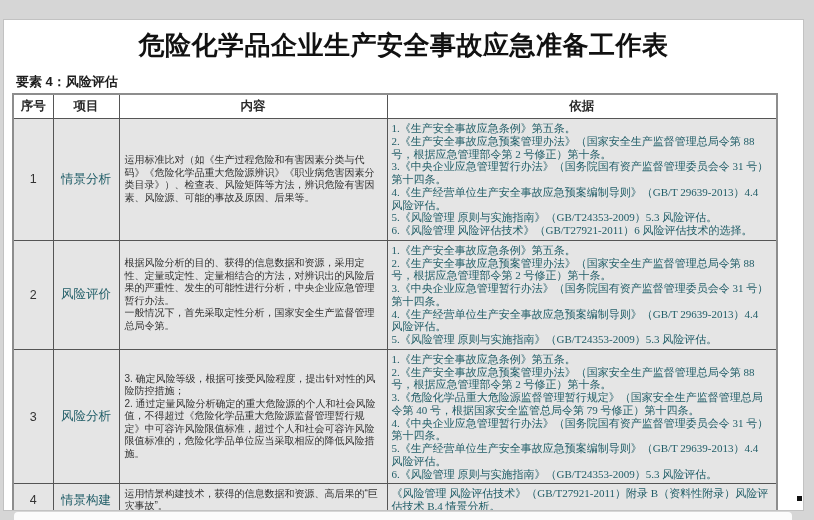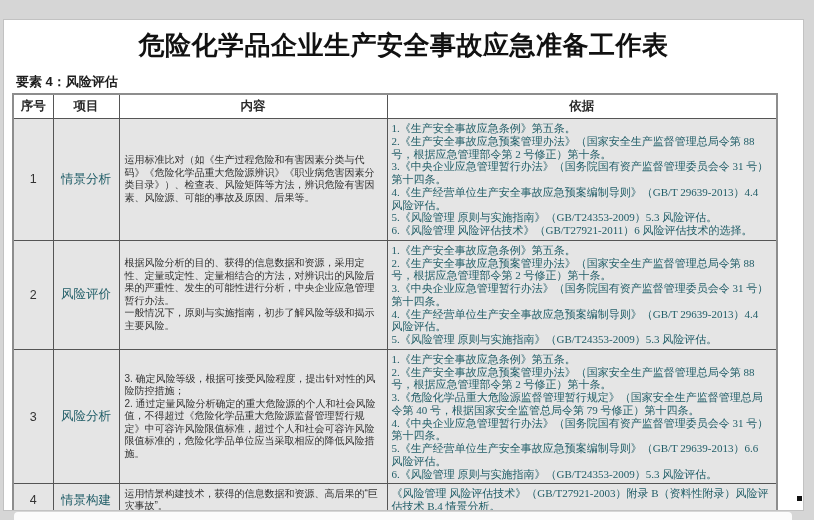--- a/index.html
+++ b/index.html
@@ -90,21 +90,21 @@
             <div class="basis-line">4.《生产经营单位生产安全事故应急预案编制导则》（GB/T 29639-2013）4.4 风险评估。</div>
             <div class="basis-line">5.《风险管理 原则与实施指南》（GB/T24353-2009）5.3 风险评估。</div>
             <div class="basis-line">6.《风险管理 风险评估技术》（GB/T27921-2011）6 风险评估技术的选择。</div>
           </td>
         </tr>
         <tr>
           <td class="c-no">2</td>
           <td class="c-item">风险评价</td>
           <td class="c-content">
             <div class="para">根据风险分析的目的、获得的信息数据和资源，采用定性、定量或定性、定量相结合的方法，对辨识出的风险后果的严重性、发生的可能性进行分析，中央企业应急管理暂行办法。</div>
-            <div class="para">一般情况下，原则与实施指南，初步了解风险等级和揭示主要风险。</div>
+            <div class="para">一般情况下，首先采取定性分析，国家安全生产监督管理总局令第。</div>
           </td>
           <td class="c-basis">
             <div class="basis-line">1.《生产安全事故应急条例》第五条。</div>
             <div class="basis-line">2.《生产安全事故应急预案管理办法》（国家安全生产监督管理总局令第 88 号，根据应急管理部令第 2 号修正）第十条。</div>
             <div class="basis-line">3.《中央企业应急管理暂行办法》（国务院国有资产监督管理委员会令 31 号）第十四条。</div>
             <div class="basis-line">4.《生产经营单位生产安全事故应急预案编制导则》（GB/T 29639-2013）4.4 风险评估。</div>
             <div class="basis-line">5.《风险管理 原则与实施指南》（GB/T24353-2009）5.3 风险评估。</div>
           </td>
         </tr>
         <tr>
@@ -112,31 +112,31 @@
           <td class="c-item">风险分析</td>
           <td class="c-content">
             <div class="para">3. 确定风险等级，根据可接受风险程度，提出针对性的风险防控措施；</div>
             <div class="para">2. 通过定量风险分析确定的重大危险源的个人和社会风险值，不得超过《危险化学品重大危险源监督管理暂行规定》中可容许风险限值标准，超过个人和社会可容许风险限值标准的，危险化学品单位应当采取相应的降低风险措施。</div>
           </td>
           <td class="c-basis">
             <div class="basis-line">1.《生产安全事故应急条例》第五条。</div>
             <div class="basis-line">2.《生产安全事故应急预案管理办法》（国家安全生产监督管理总局令第 88 号，根据应急管理部令第 2 号修正）第十条。</div>
             <div class="basis-line">3.《危险化学品重大危险源监督管理暂行规定》（国家安全生产监督管理总局令第 40 号，根据国家安全监管总局令第 79 号修正）第十四条。</div>
             <div class="basis-line">4.《中央企业应急管理暂行办法》（国务院国有资产监督管理委员会令 31 号）第十四条。</div>
-            <div class="basis-line">5.《生产经营单位生产安全事故应急预案编制导则》（GB/T 29639-2013）6.6 风险评估。</div>
+            <div class="basis-line">5.《生产经营单位生产安全事故应急预案编制导则》（GB/T 29639-2013）4.4 风险评估。</div>
             <div class="basis-line">6.《风险管理 原则与实施指南》（GB/T24353-2009）5.3 风险评估。</div>
           </td>
         </tr>
         <tr>
           <td class="c-no">4</td>
           <td class="c-item">情景构建</td>
           <td class="c-content">
             <div class="para">运用情景构建技术，获得的信息数据和资源、高后果的“巨灾事故”。</div>
           </td>
           <td class="c-basis">
-            <div class="basis-line">《风险管理 风险评估技术》（GB/T27921-2003）附录 B（资料性附录）风险评估技术 B.4 情景分析。</div>
+            <div class="basis-line">《风险管理 风险评估技术》（GB/T27921-2011）附录 B（资料性附录）风险评估技术 B.4 情景分析。</div>
           </td>
         </tr>
       </tbody>
   </table>
 </div>
 <div class="bottom-strip"></div>
 <div class="resize-handle"></div>
 
 </body></html>

